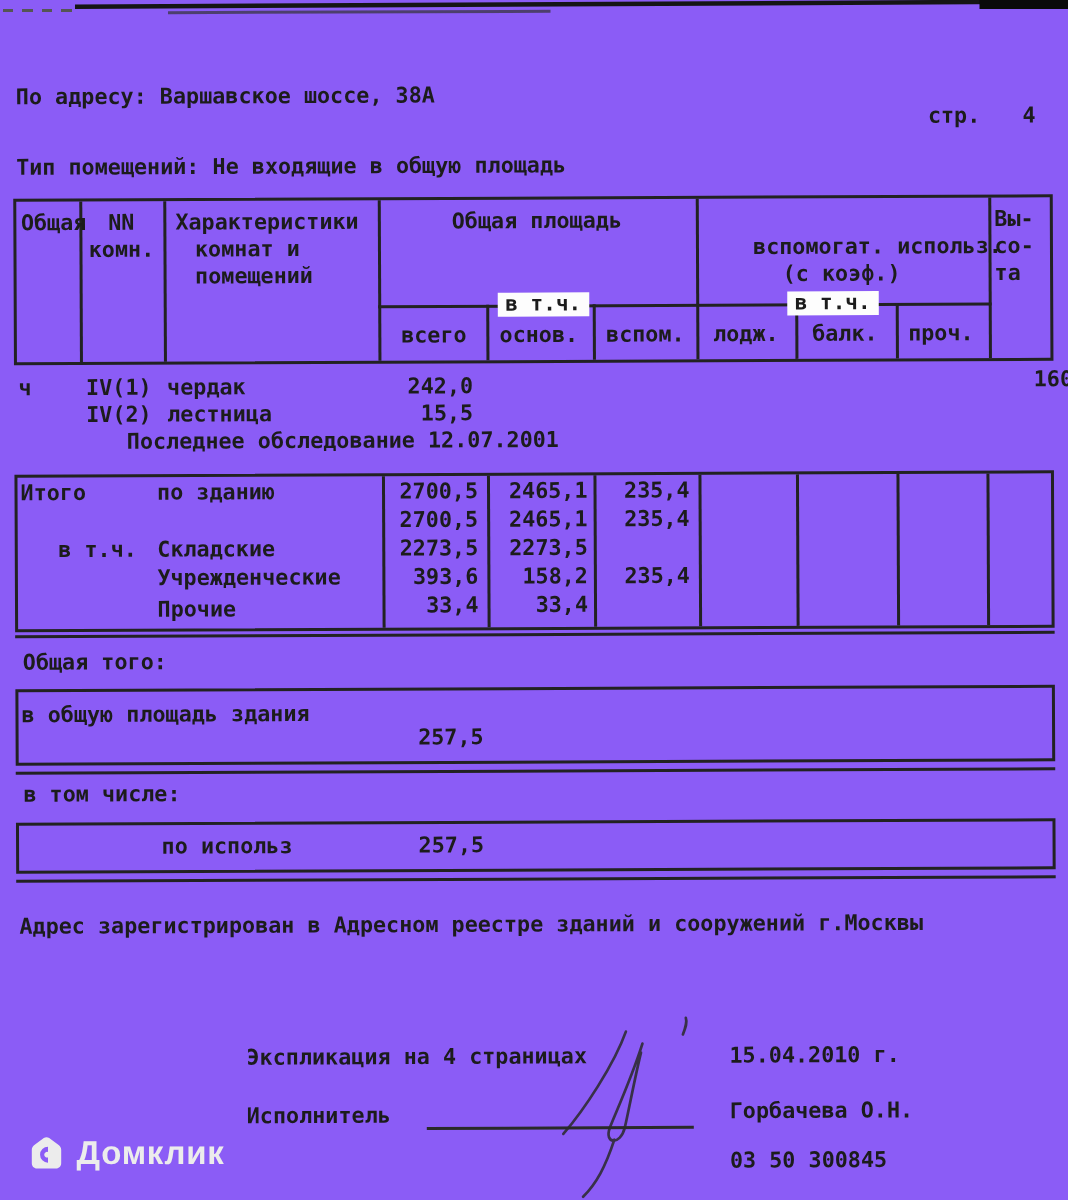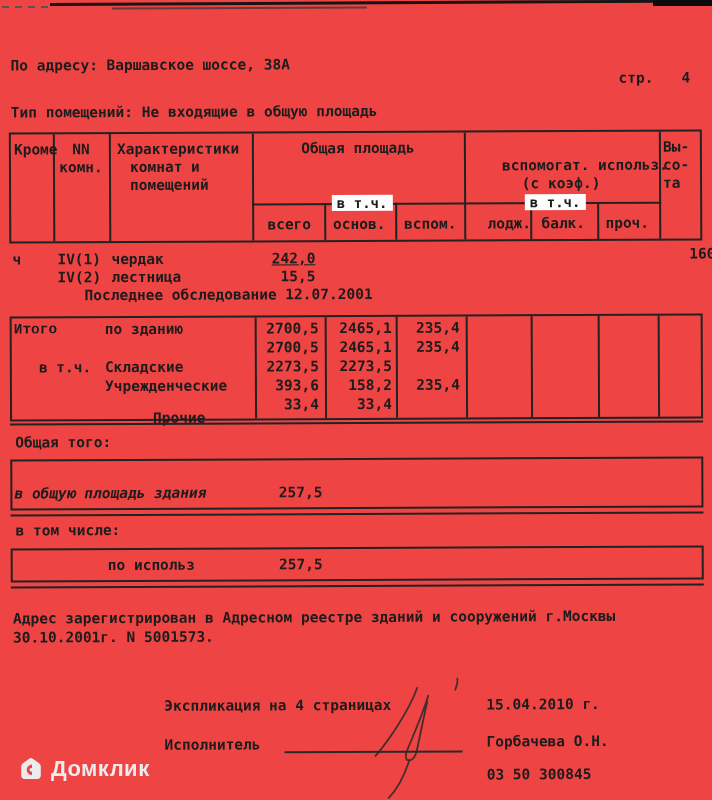--- a/index.html
+++ b/index.html
@@ -1,16 +1,16 @@
 <!DOCTYPE html>
 <html><head>
 <meta charset="utf-8">
 <style>
   html,body{margin:0;padding:0;background:#e8e8e8;}
-  .page{position:relative;width:712px;height:800px;background:#ef4444;overflow:hidden;
+  .page{position:relative;width:712px;height:800px;background:#8b5cf6;overflow:hidden;
         font-family:"DejaVu Sans Mono","Liberation Mono",monospace;font-size:14.5px;
         font-weight:bold;color:#1c1c1c;}
   .doc{position:absolute;left:0;top:0;width:712px;height:800px;transform:rotate(-0.25deg);transform-origin:360px 400px;}
   .t{position:absolute;white-space:pre;}
   .num{position:absolute;width:84px;text-align:right;white-space:pre;}
   .box{position:absolute;border:2px solid #222;box-sizing:border-box;background:transparent;}
   .vline{position:absolute;width:2px;background:#222;}
   .hline{position:absolute;height:2px;background:#222;}
   .ctr{transform:translateX(-50%);}
   .vtch{position:absolute;transform:translateX(-50%);background:#fdfdfd;padding:0 5px;font-size:14px;}
@@ -44,105 +44,104 @@
       <div class="vline" style="left:453px;top:0;height:107px;"></div>
       <div class="vline" style="left:648px;top:0;height:107px;"></div>
 
       <div class="hline" style="left:241px;top:70px;width:409px;"></div>
 
       <div class="vline" style="left:313px;top:70px;height:37px;"></div>
       <div class="vline" style="left:384px;top:70px;height:37px;"></div>
       <div class="vline" style="left:519px;top:70px;height:37px;"></div>
       <div class="vline" style="left:586px;top:70px;height:37px;"></div>
 
-      <div class="t" style="left:3px;top:7px;">Кроме</div>
+      <div class="t" style="left:3px;top:7px;">Общая</div>
       <div class="t ctr" style="left:70px;top:7px;">NN</div>
       <div class="t ctr" style="left:70px;top:25px;">комн.</div>
       <div class="t" style="left:106px;top:7px;">Характеристики</div>
       <div class="t" style="left:119px;top:25px;">комнат и</div>
       <div class="t" style="left:119px;top:43px;">помещений</div>
       <div class="t ctr" style="left:347px;top:7px;">Общая площадь</div>
       <div class="t ctr" style="left:574px;top:25px;">вспомогат. использ.</div>
       <div class="t ctr" style="left:550px;top:43px;">(с коэф.)</div>
       <div class="t" style="left:652px;top:7px;">Вы-</div>
       <div class="t" style="left:652px;top:25px;">со-</div>
       <div class="t" style="left:652px;top:43px;">та</div>
 
       <div class="vtch" style="left:351px;top:62px;">в т.ч.</div>
       <div class="vtch" style="left:544px;top:62px;">в т.ч.</div>
 
       <div class="t ctr" style="left:278px;top:83px;">всего</div>
       <div class="t ctr" style="left:348px;top:83px;">основ.</div>
       <div class="t ctr" style="left:419px;top:83px;">вспом.</div>
-      <div class="t ctr" style="left:486px;top:83px;margin-left:12px;">лодж.</div>
+      <div class="t ctr" style="left:486px;top:83px;">лодж.</div>
       <div class="t ctr" style="left:552px;top:83px;">балк.</div>
       <div class="t ctr" style="left:616px;top:83px;">проч.</div>
     </div>
 
     <div class="t" style="left:13px;top:250px;">ч</div>
     <div class="t" style="left:58px;top:250px;">IV(1)</div>
     <div class="t" style="left:112px;top:250px;">чердак</div>
-    <div class="num" style="left:232px;top:250px;text-decoration:underline;">242,0</div>
+    <div class="num" style="left:232px;top:250px;">242,0</div>
     <div class="num" style="left:632px;top:247px;">160</div>
     <div class="t" style="left:58px;top:268px;">IV(2)</div>
     <div class="t" style="left:112px;top:268px;">лестница</div>
     <div class="num" style="left:232px;top:268px;">15,5</div>
     <div class="t" style="left:85px;top:286px;">Последнее обследование 12.07.2001</div>
 
     <div class="box" style="left:10px;top:315px;width:693px;height:105px;">
       <div class="vline" style="left:243px;top:0;height:101px;"></div>
       <div class="vline" style="left:313px;top:0;height:101px;"></div>
       <div class="vline" style="left:384px;top:0;height:101px;"></div>
       <div class="vline" style="left:454px;top:0;height:101px;"></div>
       <div class="vline" style="left:519px;top:0;height:101px;"></div>
       <div class="vline" style="left:586px;top:0;height:101px;"></div>
       <div class="vline" style="left:646px;top:0;height:101px;"></div>
 
-      <div class="t" style="left:2px;top:3px;font-family:Liberation Mono, monospace;">Итого</div>
+      <div class="t" style="left:2px;top:3px;">Итого</div>
       <div class="t" style="left:93px;top:3px;">по зданию</div>
       <div class="num" style="left:223px;top:3px;">2700,5</div>
       <div class="num" style="left:296px;top:3px;">2465,1</div>
       <div class="num" style="left:364px;top:3px;">235,4</div>
 
       <div class="num" style="left:223px;top:22px;">2700,5</div>
       <div class="num" style="left:296px;top:22px;">2465,1</div>
       <div class="num" style="left:364px;top:22px;">235,4</div>
 
       <div class="t" style="left:27px;top:41px;">в т.ч.</div>
       <div class="t" style="left:93px;top:41px;">Складские</div>
       <div class="num" style="left:223px;top:41px;">2273,5</div>
       <div class="num" style="left:296px;top:41px;">2273,5</div>
 
       <div class="t" style="left:93px;top:60px;">Учрежденческие</div>
       <div class="num" style="left:223px;top:60px;">393,6</div>
       <div class="num" style="left:296px;top:60px;">158,2</div>
       <div class="num" style="left:364px;top:60px;">235,4</div>
 
-      <div class="t" style="left:93px;top:92px;margin-left:48px;">Прочие</div>
+      <div class="t" style="left:93px;top:81px;">Прочие</div>
       <div class="num" style="left:223px;top:79px;">33,4</div>
       <div class="num" style="left:296px;top:79px;">33,4</div>
     </div>
     <div class="hline" style="left:10px;top:422px;width:693px;"></div>
 
     <div class="t" style="left:15px;top:433px;">Общая того:</div>
     <div class="box" style="left:10px;top:458px;width:693px;height:51px;">
-      <div class="t" style="left:2px;top:24px;font-style:italic;">в общую площадь здания</div>
+      <div class="t" style="left:2px;top:8px;">в общую площадь здания</div>
       <div class="num" style="left:226px;top:24px;">257,5</div>
     </div>
     <div class="hline" style="left:10px;top:513px;width:693px;"></div>
 
     <div class="t" style="left:15px;top:521px;">в том числе:</div>
     <div class="box" style="left:10px;top:547px;width:693px;height:34px;">
       <div class="t" style="left:95px;top:7px;">по использ</div>
       <div class="num" style="left:226px;top:7px;">257,5</div>
     </div>
     <div class="hline" style="left:10px;top:585px;width:693px;"></div>
 
     <div class="t" style="left:12px;top:609px;">Адрес зарегистрирован в Адресном реестре зданий и сооружений г.Москвы</div>
-    <div class="t" style="left:12px;top:628px;">30.10.2001г. N 5001573.</div>
 
     <div class="t" style="left:163px;top:697px;">Экспликация на 4 страницах</div>
     <div class="t" style="left:485px;top:697px;">15.04.2010 г.</div>
     <div class="t" style="left:163px;top:736px;">Исполнитель</div>
     <div class="hline" style="left:283px;top:751px;width:178px;background:#2a2a2a;"></div>
     <div class="t" style="left:485px;top:734px;">Горбачева О.Н.</div>
     <div class="t" style="left:485px;top:767px;">03 50 300845</div>
 
     <svg style="position:absolute;left:330px;top:662px;" width="140" height="140" viewBox="0 0 140 140">
       <g fill="none" stroke="#2a2a2a" stroke-width="1.8" stroke-linecap="round" opacity="0.85">

